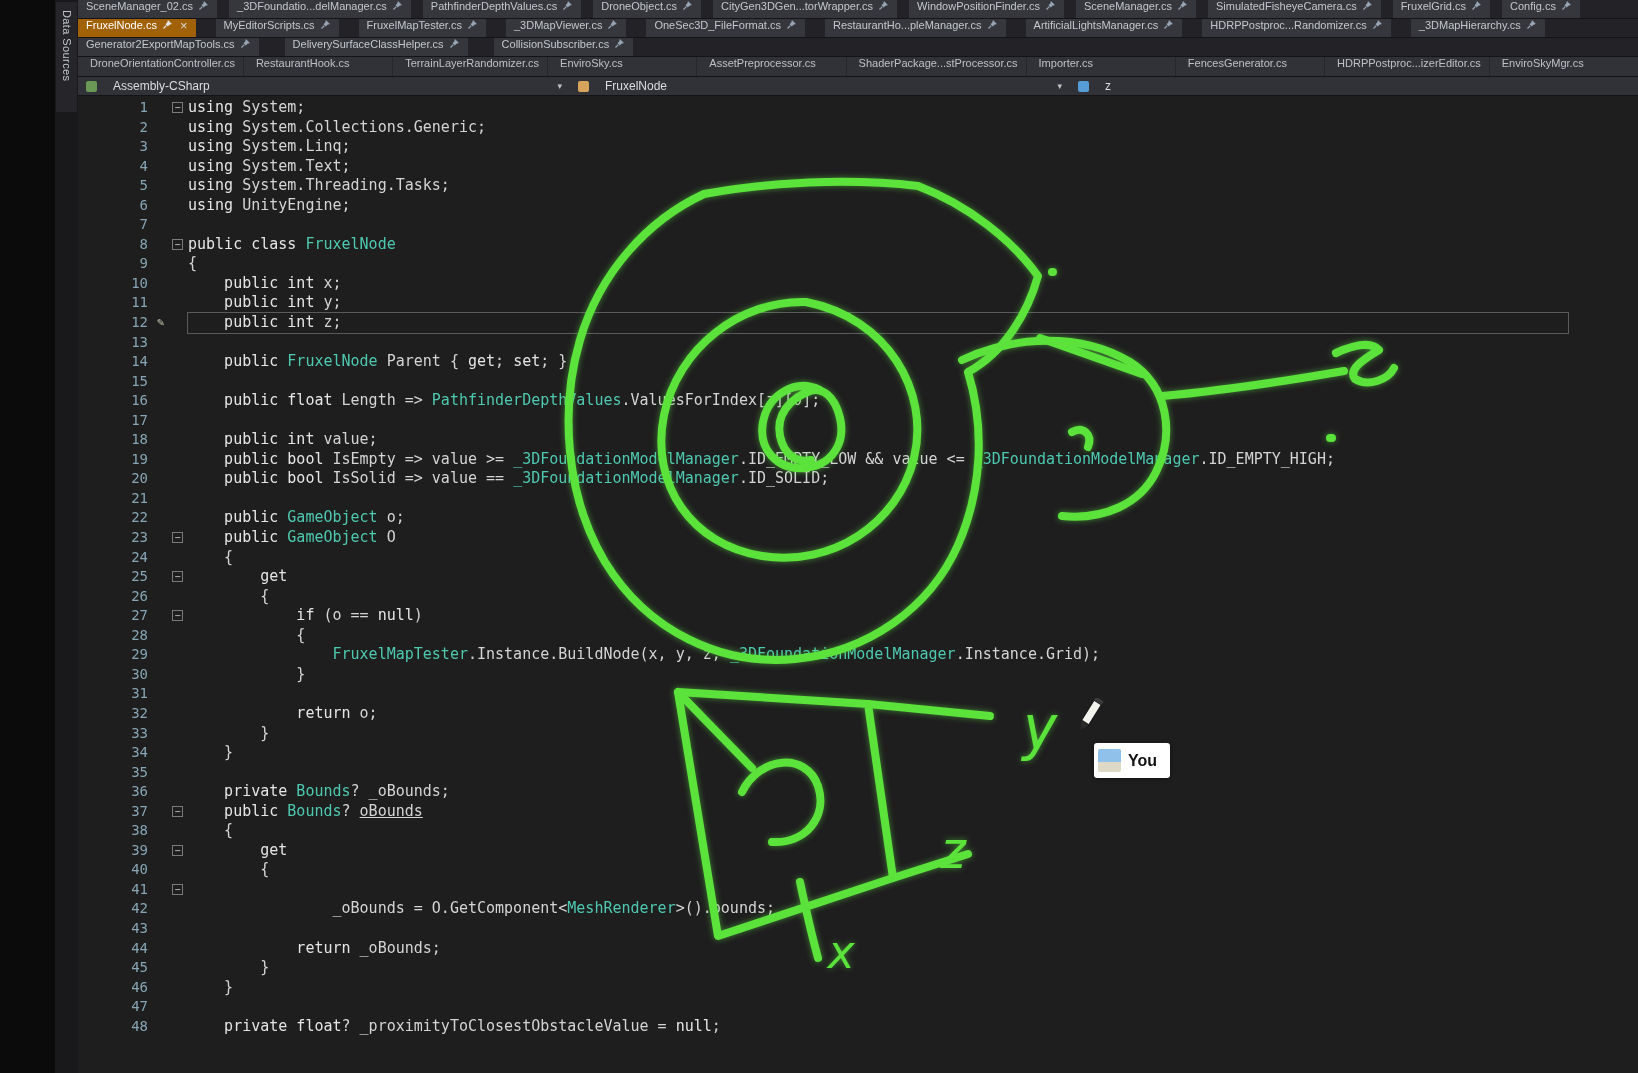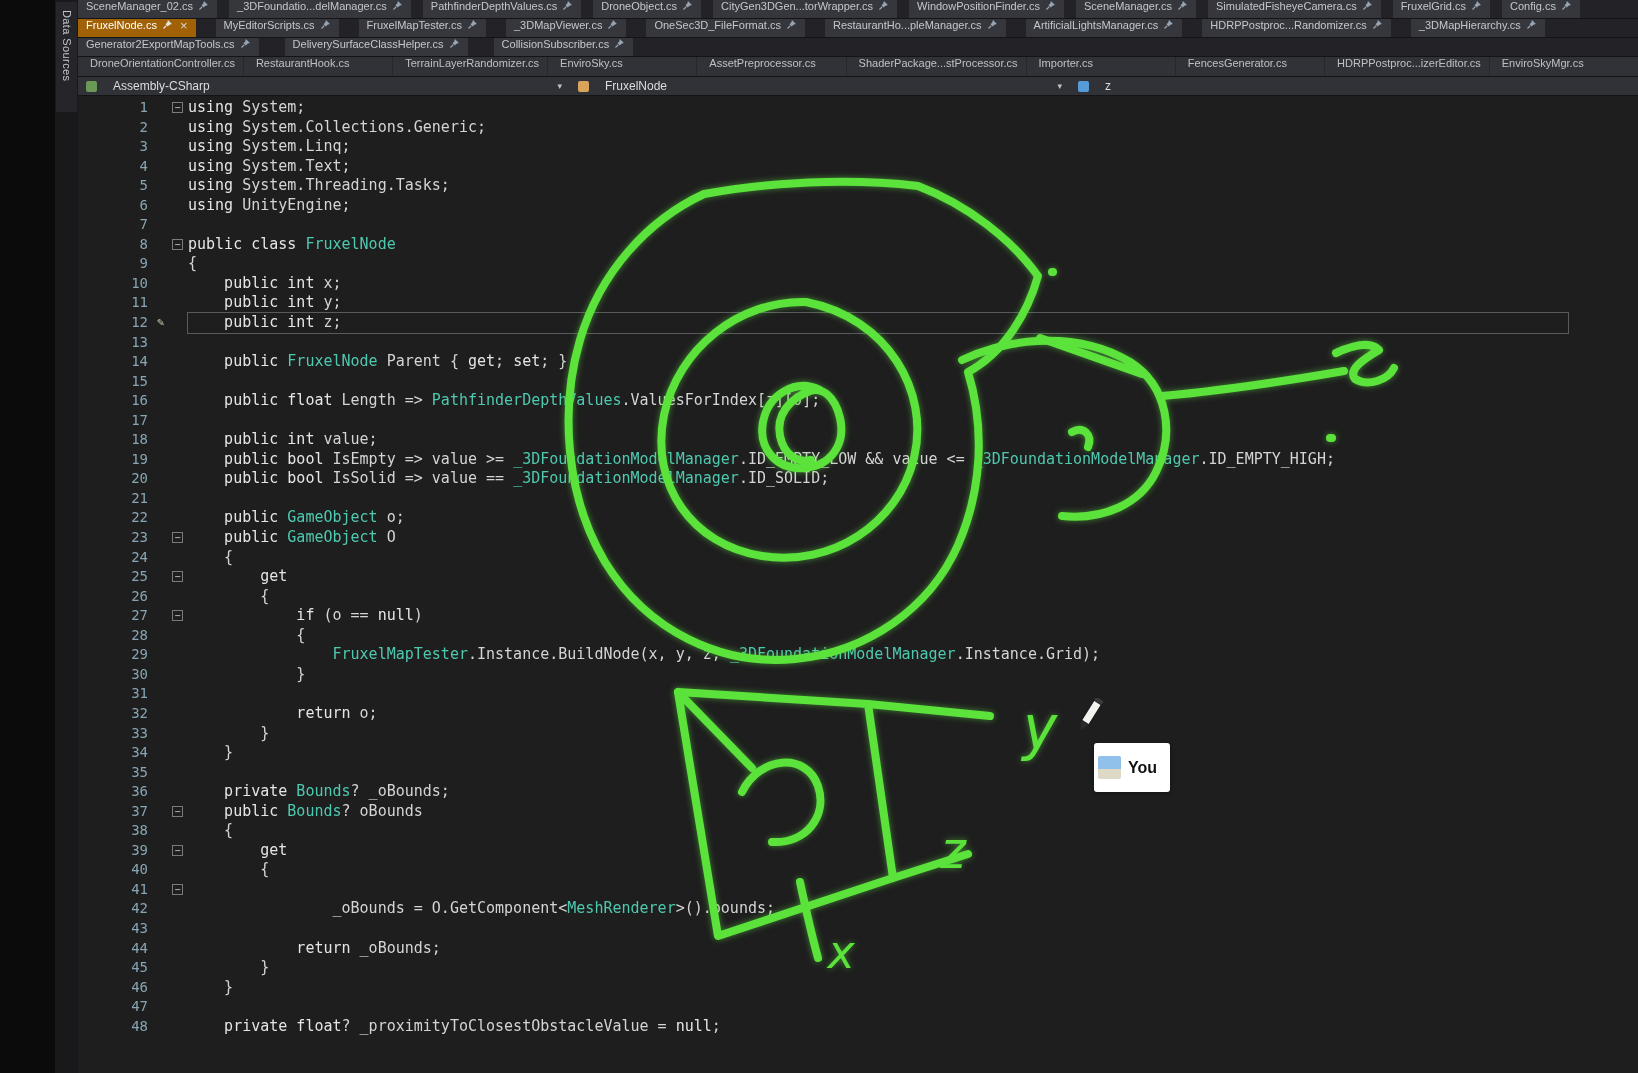--- a/index.html
+++ b/index.html
@@ -31,28 +31,28 @@
     font-size:15px;background:#1e1e1e;overflow:hidden;padding-top:2px}
   .line{display:flex;height:19.55px;line-height:19.55px}
   .ln-num{width:74px;text-align:right;color:#87a5b4;padding-right:4px;flex:0 0 auto;font-size:14px}
   .ln-pencil{width:17px;flex:0 0 auto;color:#d3d6b8;font-size:12px;text-align:center}
   .ln-fold{width:19px;flex:0 0 auto;position:relative}
   .fold-box{position:absolute;left:3px;top:4px;width:11px;height:11px;border:1px solid #7a7a7a;
     color:#c4c4c4;font-size:10px;line-height:9px;text-align:center;background:#1e1e1e}
   .code{flex:1;white-space:pre;color:#d4d4d4;margin-right:70px}
   .line.current .code{outline:1px solid #5a5a5c}
   .tk-kw{color:#e5e5e5}.tk-ty{color:#4ec9b0}.tk-pl{color:#d4d4d4}.tk-num{color:#b5cea8}
-  .tk-ul{}
+  .tk-ul{text-decoration:underline}
   #ink{position:absolute;inset:0;pointer-events:none;z-index:60;
     filter:drop-shadow(0 0 3px rgba(100,235,70,.5))}
   #ink path{fill:none;stroke:#5be33c;stroke-width:8;stroke-linecap:round;stroke-linejoin:round}
   #ink text{fill:#5be33c;font-family:"DejaVu Sans Mono",monospace;font-style:italic}
   #you-chip{position:absolute;left:1094px;top:743px;z-index:62;background:#fff;border-radius:3px;
     box-shadow:0 1px 4px rgba(0,0,0,.45);display:flex;align-items:center;gap:7px;
-    padding:3px 13px 3px 4px;height:49px}
+    padding:3px 13px 3px 4px;height:35px}
   #you-avatar{width:23px;height:23px;background:linear-gradient(#8fc1ea 55%,#ded8c6 55%);border-radius:2px}
   #you-label{font-weight:bold;font-size:16px;color:#111}
   #pencil-cursor{position:absolute;left:1080px;top:698px;z-index:61;pointer-events:none}
 </style>
 </head>
 <body>
 
 <div id="left-black"></div>
 <div id="left-strip"></div>
 <div id="vertical-tab">

